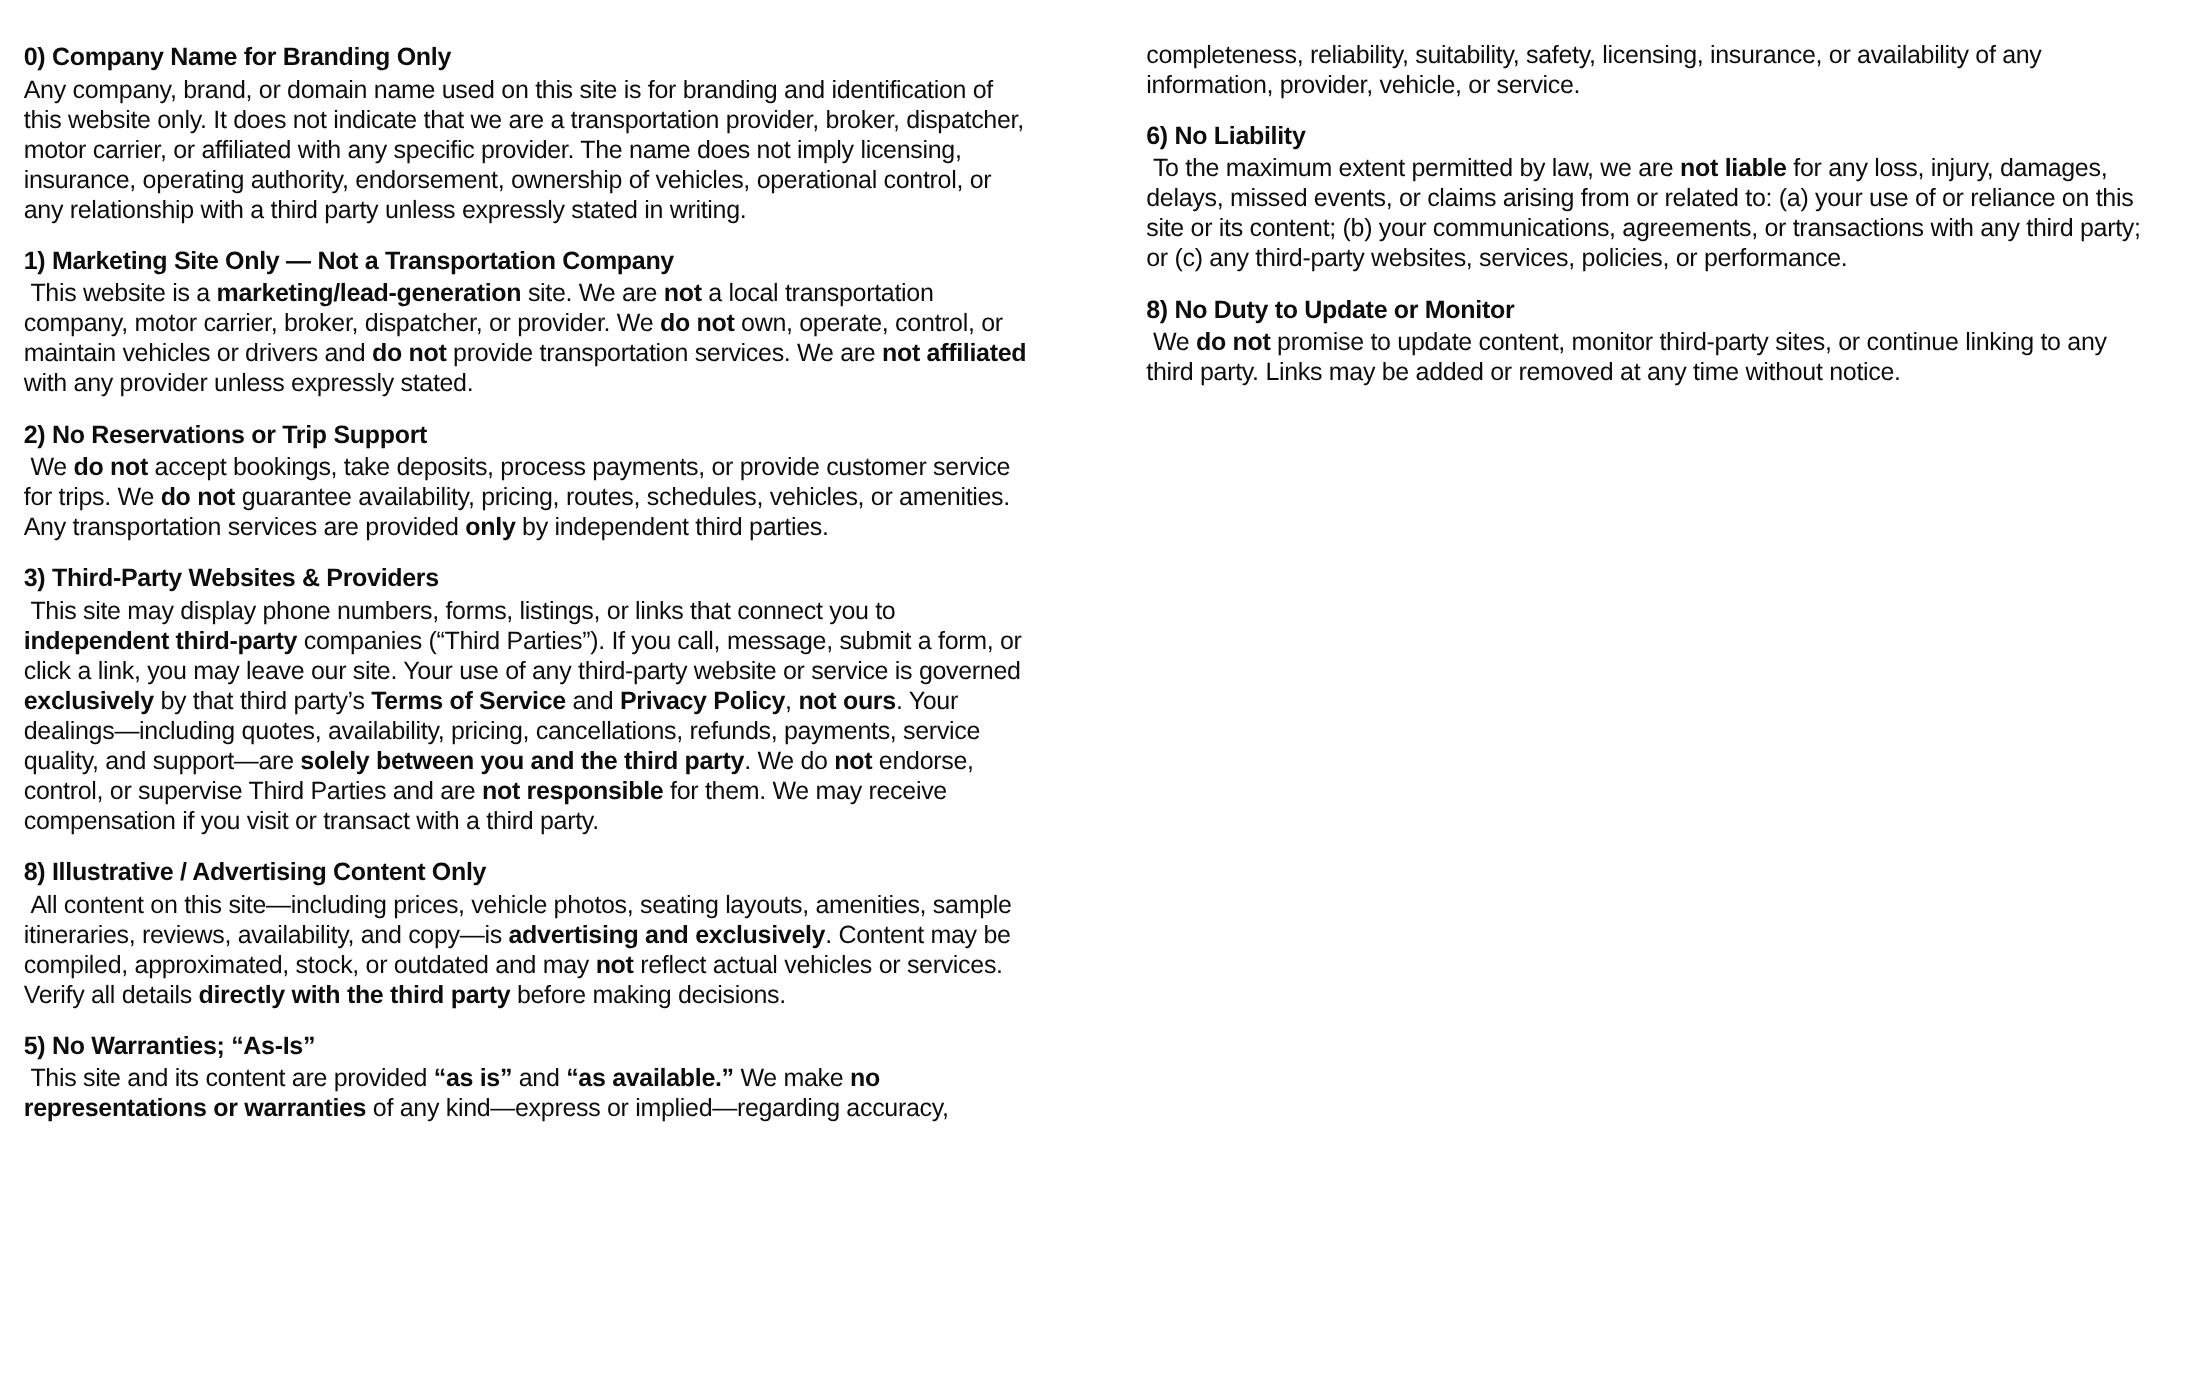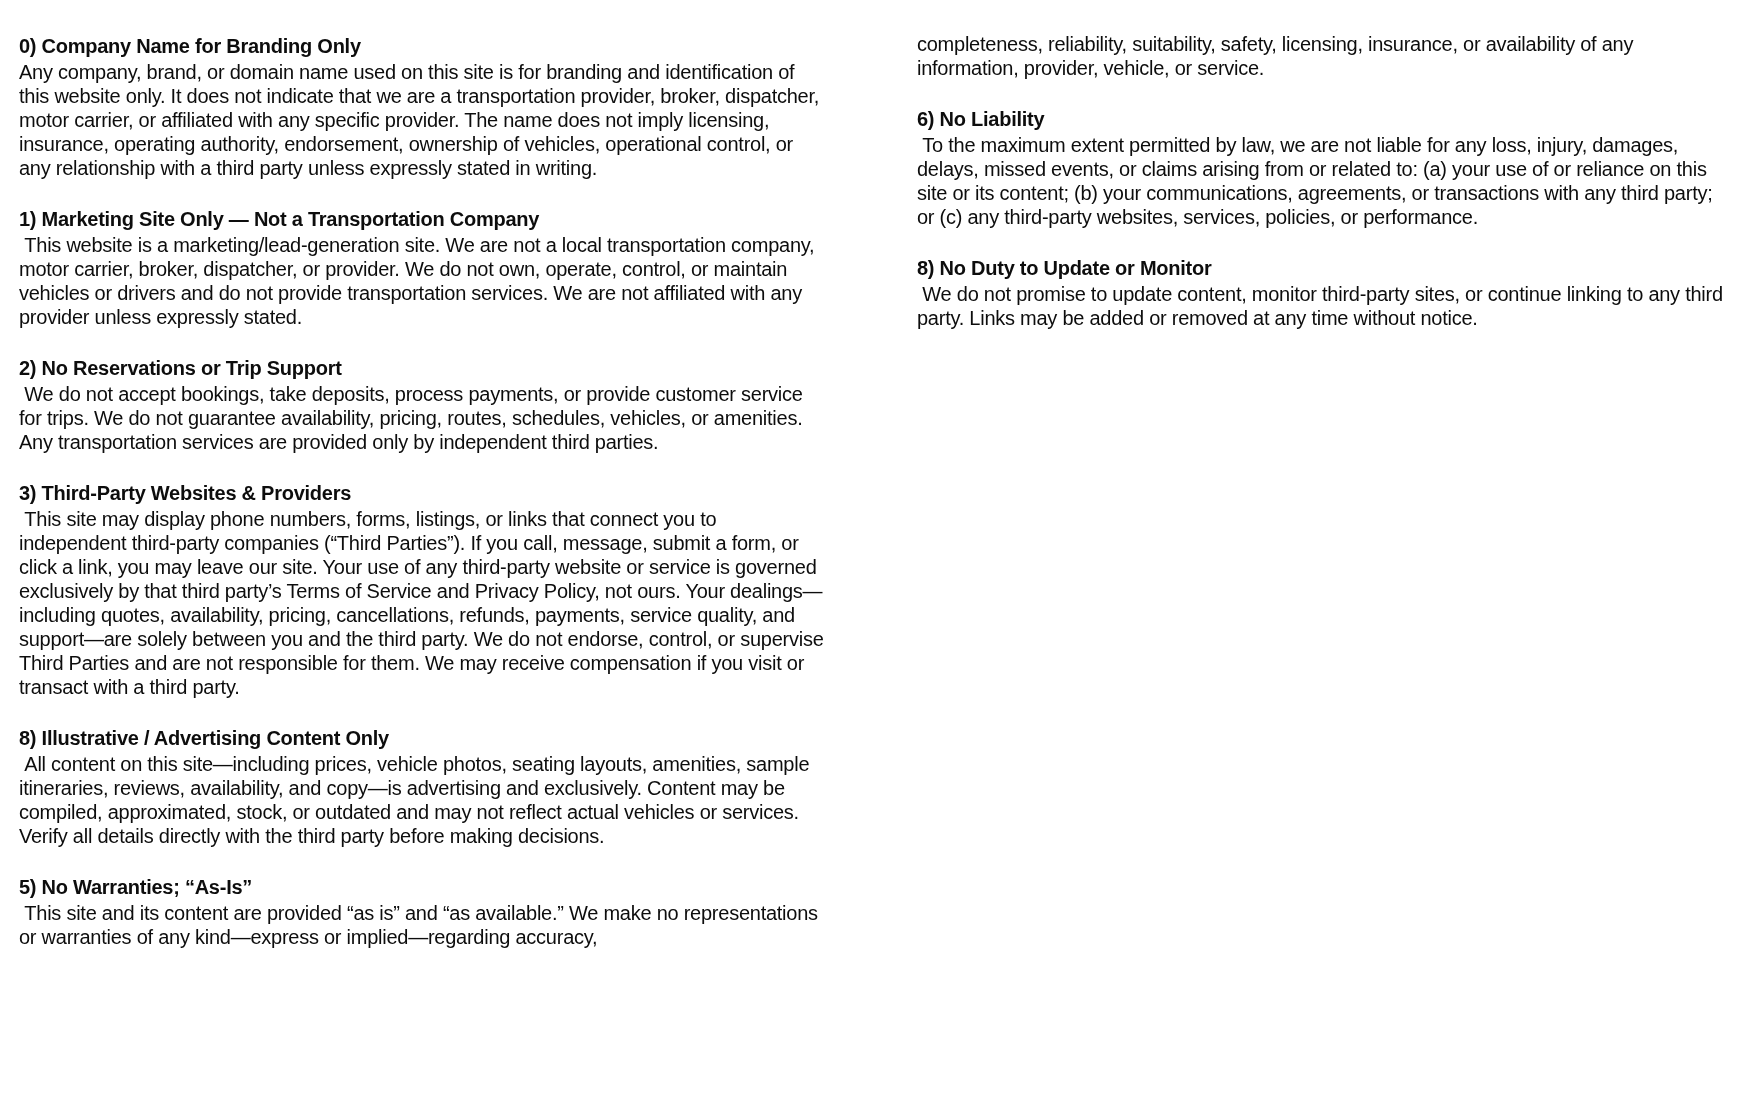--- a/index.html
+++ b/index.html
@@ -15,36 +15,36 @@
   .page {
     display: flex;
     gap: 88px;
     padding: 32px 25px 0 19px;
     width: 1752px;
   }
   .col {
     flex: 1 1 0;
     min-width: 0;
   }
-  .section + .section { margin-top: 25px; }
+  .section + .section { margin-top: 15px; }
   .heading {
     margin: 0;
     font-size: 20px;
     line-height: 28px;
     font-weight: 700;
     letter-spacing: -0.25px;
   }
   .body {
     margin: 0;
     font-size: 20px;
     line-height: 24px;
     letter-spacing: -0.25px;
     white-space: pre-wrap;
   }
-  .body b { font-weight: 400; }
+  .body b { font-weight: 700; }
 </style>
 </head>
 <body>
 
 <div class="page">
   <div class="col">
   <section class="section">
     <h2 class="heading">0) Company Name for Branding Only</h2>
     <p class="body">Any company, brand, or domain name used on this site is for branding and identification of this website only. It does not indicate that we are a transportation provider, broker, dispatcher, motor carrier, or affiliated with any specific provider. The name does not imply licensing, insurance, operating authority, endorsement, ownership of vehicles, operational control, or any relationship with a third party unless expressly stated in writing.</p>
   </section>

